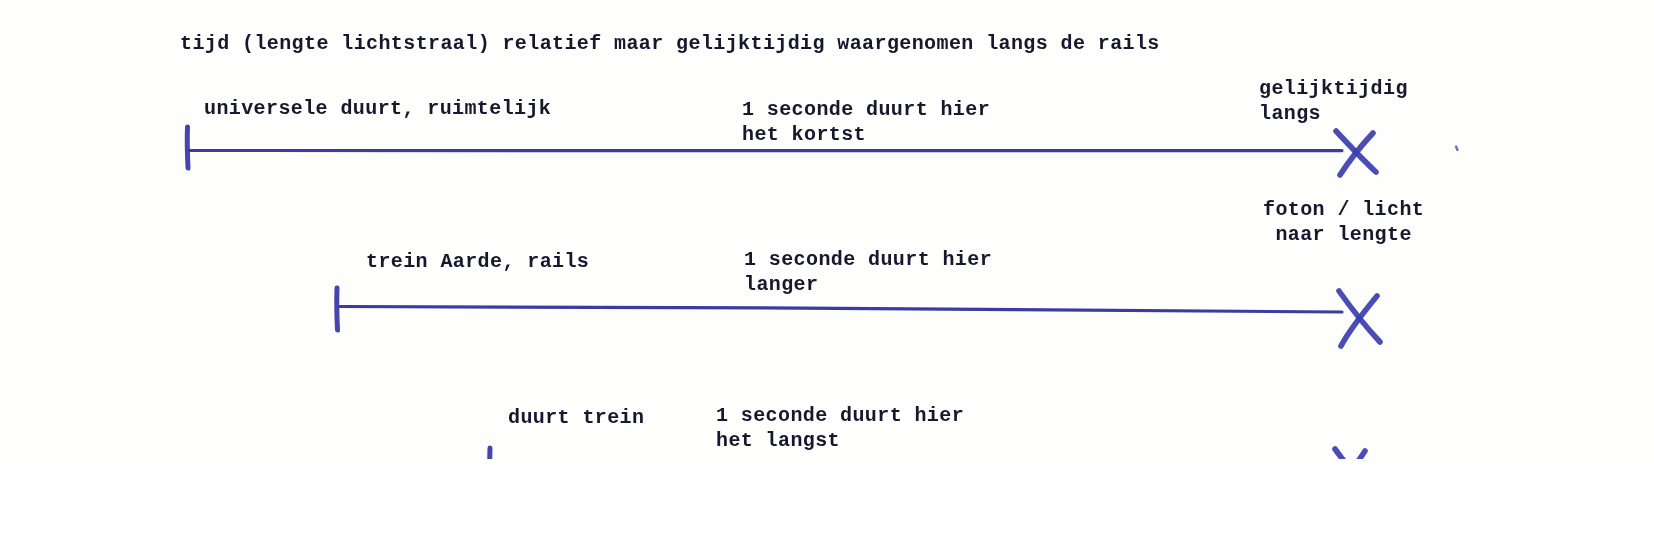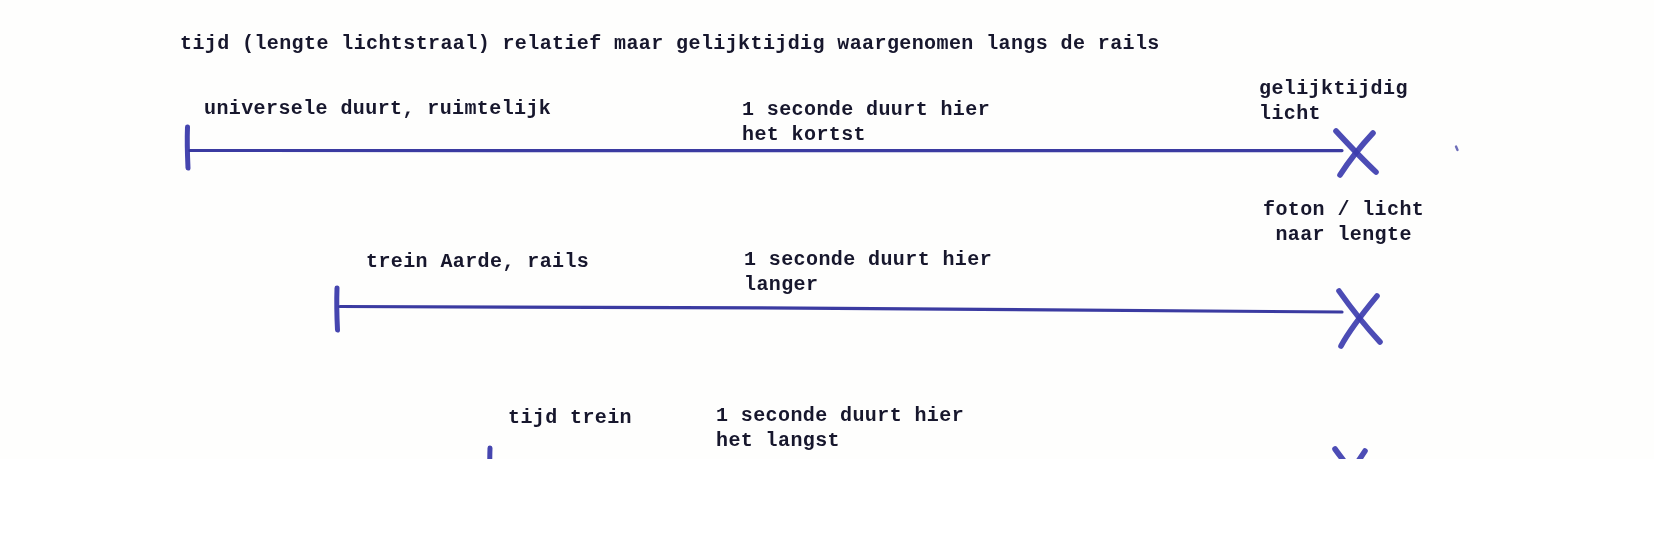--- a/index.html
+++ b/index.html
@@ -81,25 +81,25 @@
     <path class="speck" d="M1456,146.5 L1457.5,150"></path>
     <path class="speck" d="M498,498 L504,497.4"></path>
   </svg>
 
   <div class="txt title">tijd (lengte lichtstraal) relatief maar gelijktijdig waargenomen langs de rails</div>
 
   <div class="txt r1-label">universele duurt, ruimtelijk</div>
   <div class="txt r1-note">1 seconde duurt hier
 het kortst</div>
   <div class="txt r1-ann">gelijktijdig
-licht</div>
+langs</div>
 
   <div class="txt r2-label">trein Aarde, rails</div>
   <div class="txt r2-note">1 seconde duurt hier
 langer</div>
   <div class="txt r2-ann">foton / licht
 naar lengte</div>
 
-  <div class="txt r3-label">tijd trein</div>
+  <div class="txt r3-label">duurt trein</div>
   <div class="txt r3-note">1 seconde duurt hier
 het langst</div>
 
 </div>
 
 </body></html>

